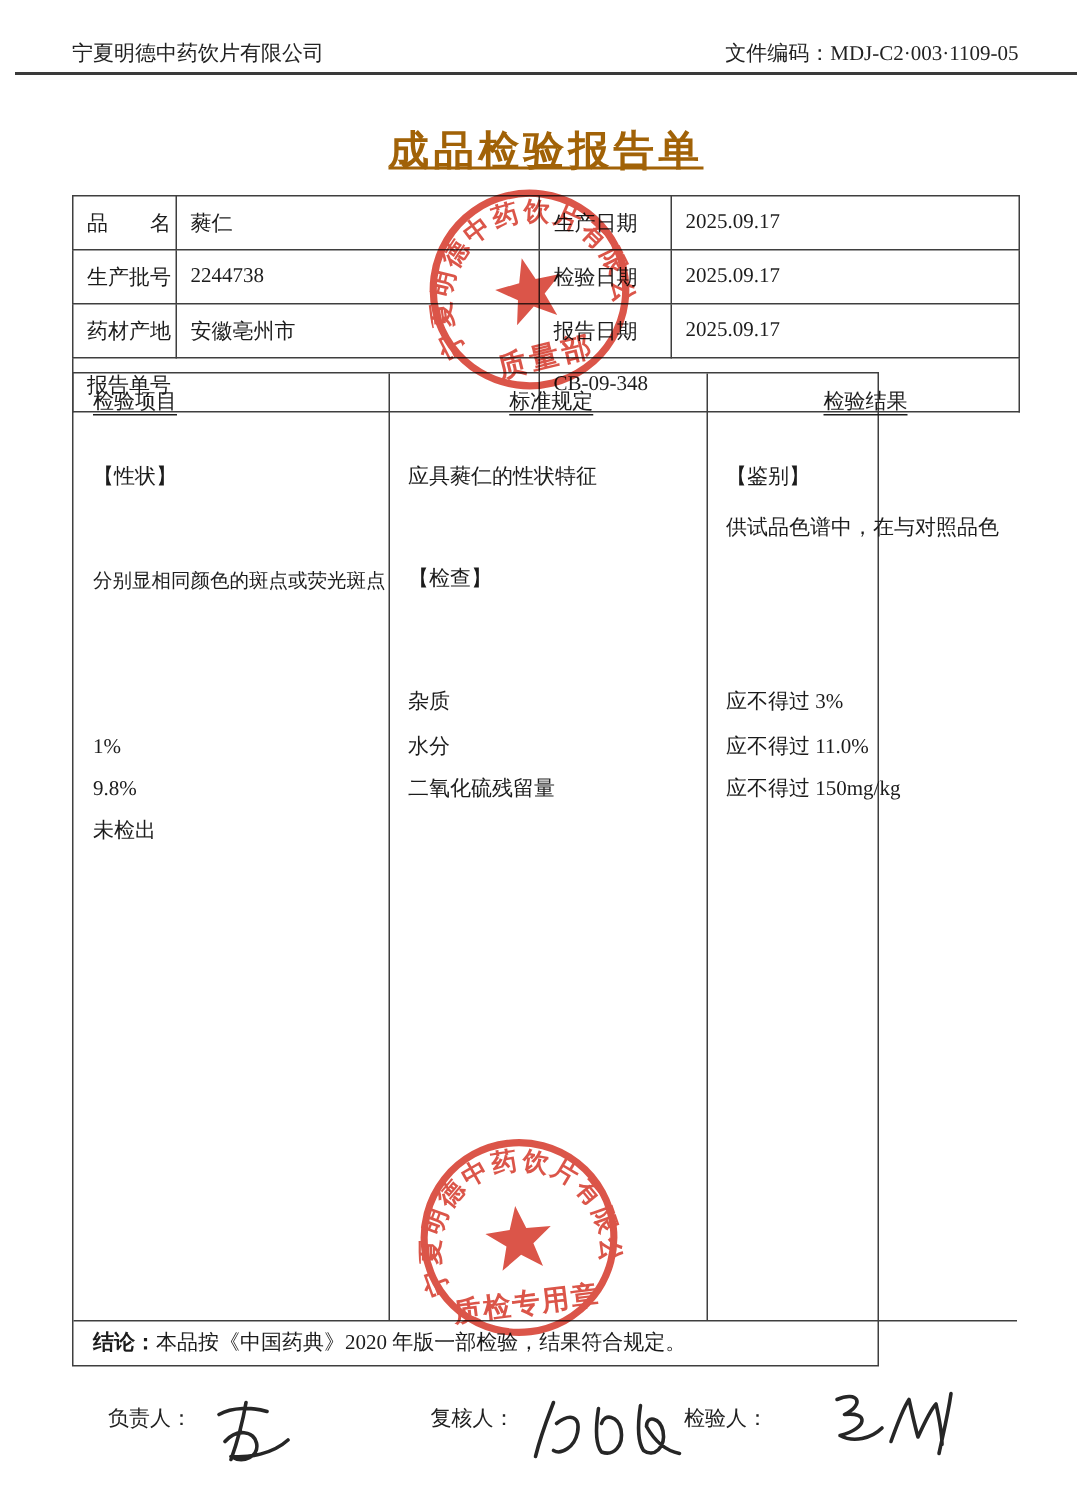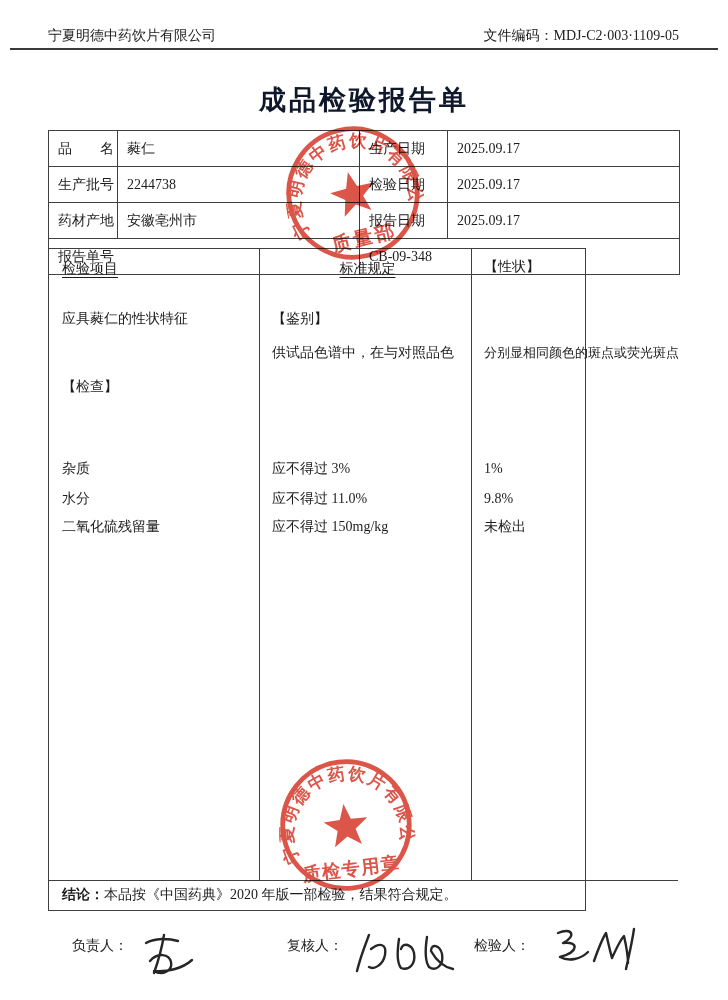--- a/index.html
+++ b/index.html
@@ -4,21 +4,21 @@
 <style>
   * { margin:0; padding:0; box-sizing:border-box; }
   body { background:#ffffff; font-family:"Liberation Serif","DejaVu Serif",serif; color:#1c1c1c; }
   .page { position:relative; width:728px; height:1000px; background:#ffffff; overflow:hidden; }
 
   
   .doc-header { position:absolute; left:48px; right:49px; top:27px; display:flex; justify-content:space-between; font-size:14px; color:#222; }
   .header-rule { position:absolute; left:10px; right:10px; top:48px; height:0; border-bottom:2px solid #3a3a3a; }
 
   
-  .doc-title { position:absolute; left:0; right:0; top:82px; text-align:center; font-size:27px; font-weight:bold; letter-spacing:3px; color:#0f172a; }
+  .doc-title { position:absolute; left:0; right:0; top:82px; text-align:center; font-size:27px; font-weight:bold; letter-spacing:3px; color:#a16207;text-decoration:underline; }
 
   
   table.info { position:absolute; left:48px; top:130px; width:631px; border-collapse:collapse; table-layout:fixed; font-size:14px; }
   table.info td { border:1px solid #3f3f3f; height:36px; padding:0 0 0 9px; vertical-align:middle; color:#1c1c1c; }
   .c1 { width:69px; } .c2 { width:242px; } .c3 { width:88px; } .c4 { width:232px; }
 
   
   .main-table { position:absolute; left:48px; top:248px; width:538px; height:663px; border:1px solid #3f3f3f; }
   .vline { position:absolute; top:0; bottom:30px; width:1px; background:#3f3f3f; }
   .vl1 { left:210px; } .vl2 { left:422px; }
@@ -30,21 +30,21 @@
   .mt-head span { text-decoration:underline; text-underline-offset:4px; }
   .mt-head.center { text-align:center; }
   .spec-long { line-height:28px; padding-top:4px; }
   .nowrap { white-space:nowrap; font-size:13px; letter-spacing:0; }
   .conclusion { grid-column:1 / 4; grid-row:10; border-top:1px solid #3f3f3f; padding:5px 8px 0 13px; font-size:14px; }
   .conclusion .lab { font-weight:bold; }
 
   
   .sig-row { position:absolute; left:52px; top:925px; width:630px; height:70px; font-size:14px;margin-left:20px; }
   .sig-label { position:absolute; top:12px; color:#222; }
-  .lab-resp { left:0; } .lab-rev { left:215px; } .lab-insp { left:402px; }
+  .lab-resp { left:0; } .lab-rev { left:215px; } .lab-insp { left:384px; }
   .sig-svg { position:absolute; }
   .sig1 { left:58px; top:2px; } .sig2 { left:275px; top:0; } .sig3 { left:470px; top:-4px; }
   .sig-svg path { fill:none; stroke:#262626; stroke-width:2.4; stroke-linecap:round; stroke-linejoin:round; }
 
   
   .stamp { position:absolute; pointer-events:none; mix-blend-mode:multiply; opacity:0.86; }
   .stamp-top { left:284px; top:124px; width:138px; height:138px; transform:rotate(-14deg); }
   .stamp-bottom { left:278px; top:757px; width:136px; height:136px; transform:rotate(-7deg); }
 </style>
 </head>
@@ -86,20 +86,21 @@
     </tr>
   </tbody>
     </table>
 
   <div class="main-table">
     <div class="vline vl1"></div>
     <div class="vline vl2"></div>
     <div class="mt-grid">
       <div class="mt-cell mt-head"><span>检验项目</span></div>
       <div class="mt-cell mt-head center"><span>标准规定</span></div>
+      <div class="mt-cell mt-head center"><span>检验结果</span></div>
 
       <div class="mt-cell">【性状】</div>
       <div class="mt-cell">应具蕤仁的性状特征</div>
 
       <div class="mt-cell">【鉴别】</div>
       <div class="mt-cell"></div>
       <div class="mt-cell"></div>
 
       <div class="mt-cell spec-long">供试品色谱中，在与对照品色谱相应的位置上，应分别显相同颜色的斑点或荧光斑点</div>
       <div class="mt-cell nowrap">分别显相同颜色的斑点或荧光斑点</div>

